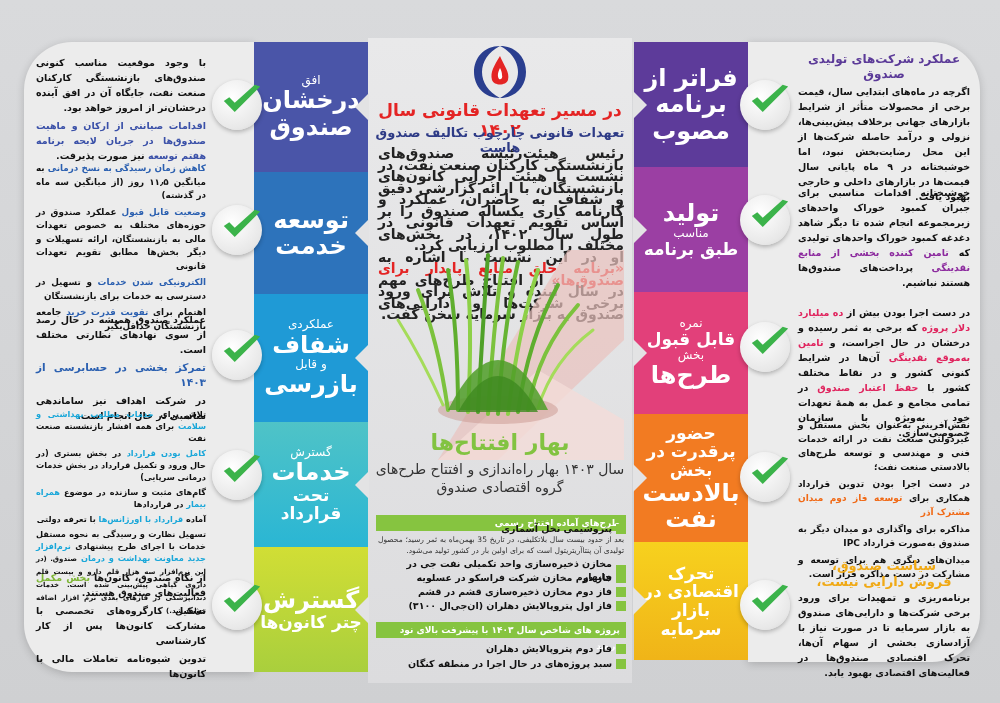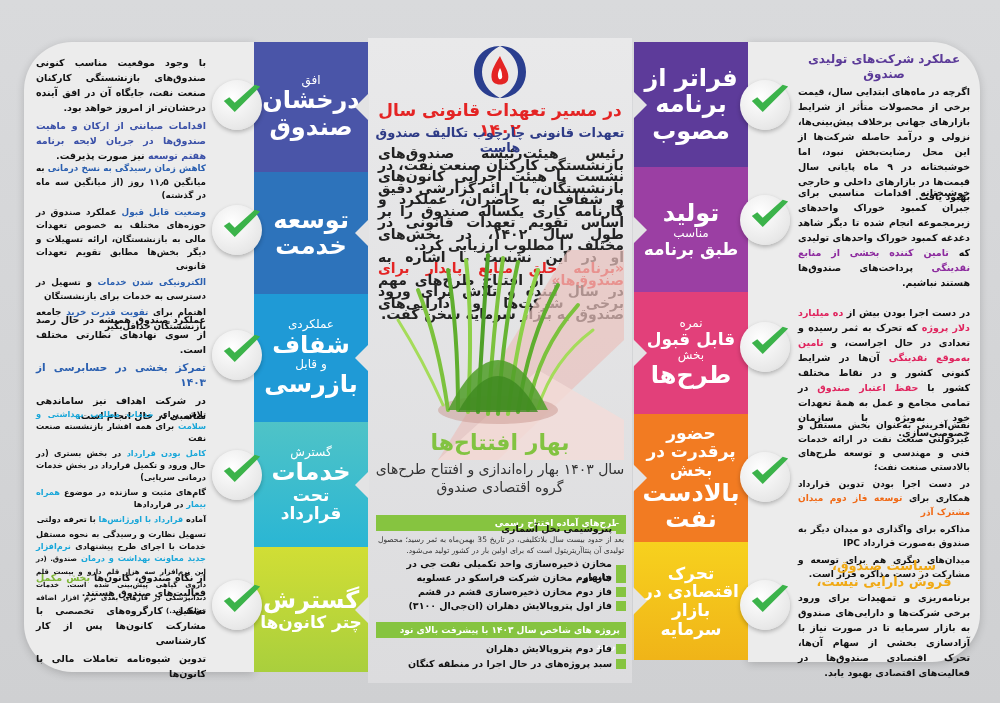--- a/index.html
+++ b/index.html
@@ -302,21 +302,21 @@
   <span class="title-purple">عملکرد شرکت‌های تولیدی صندوق</span>
   <p>اگرچه در ماه‌های ابتدایی سال، قیمت برخی از محصولات متأثر از شرایط بازارهای جهانی برخلاف پیش‌بینی‌ها، نزولی و درآمد حاصله شرکت‌ها از این محل رضایت‌بخش نبود، اما خوشبختانه در ۹ ماه پایانی سال قیمت‌ها در بازارهای داخلی و خارجی بهبود یافت.</p>
 </div>
 <div class="txt" style="left:798px;top:185px;width:172px;">
   <p><span>خوشبختانه اقدامات مناسبی برای جبران کمبود خوراک واحدهای زیرمجموعه انجام شده تا دیگر شاهد دغدغه کمبود خوراک واحدهای تولیدی که</span> <span class="hl-purple">تامین کننده بخشی از منابع نقدینگی</span> <span>پرداخت‌های صندوق‌ها هستند نباشیم.</span></p>
 </div>
 <div class="txt" style="left:798px;top:305px;width:172px;">
   <p>
     <span>در دست اجرا بودن بیش از</span>
     <span class="hl-pink">ده میلیارد دلار پروژه</span>
-    <span>که تحرک به ثمر رسیده و تعدادی در حال اجراست، و</span>
+    <span>که برخی به ثمر رسیده و درخشان در حال اجراست، و</span>
     <span class="hl-pink">تامین به‌موقع نقدینگی</span>
     <span>آن‌ها در شرایط کنونی کشور و در نقاط مختلف کشور با</span>
     <span class="hl-pink">حفظ اعتبار صندوق</span>
     <span>در تمامی مجامع و عمل به همهٔ تعهدات خود به‌ویژه با سازمان خصوصی‌سازی.</span>
   </p>
 </div>
 <div class="txt" style="left:798px;top:418px;width:172px;font-size:9px;line-height:14px;">
   <p>نقش‌آفرینی به‌عنوان بخش مستقل و غیردولتی صنعت نفت در ارائه خدمات فنی و مهندسی و توسعه طرح‌های بالادستی صنعت نفت؛</p>
   <p><span>در دست اجرا بودن تدوین قرارداد همکاری برای</span> <span class="hl-orange">توسعه فاز دوم میدان مشترک آذر</span></p>
   <p>مذاکره برای واگذاری دو میدان دیگر به صندوق به‌صورت قرارداد IPC</p>

